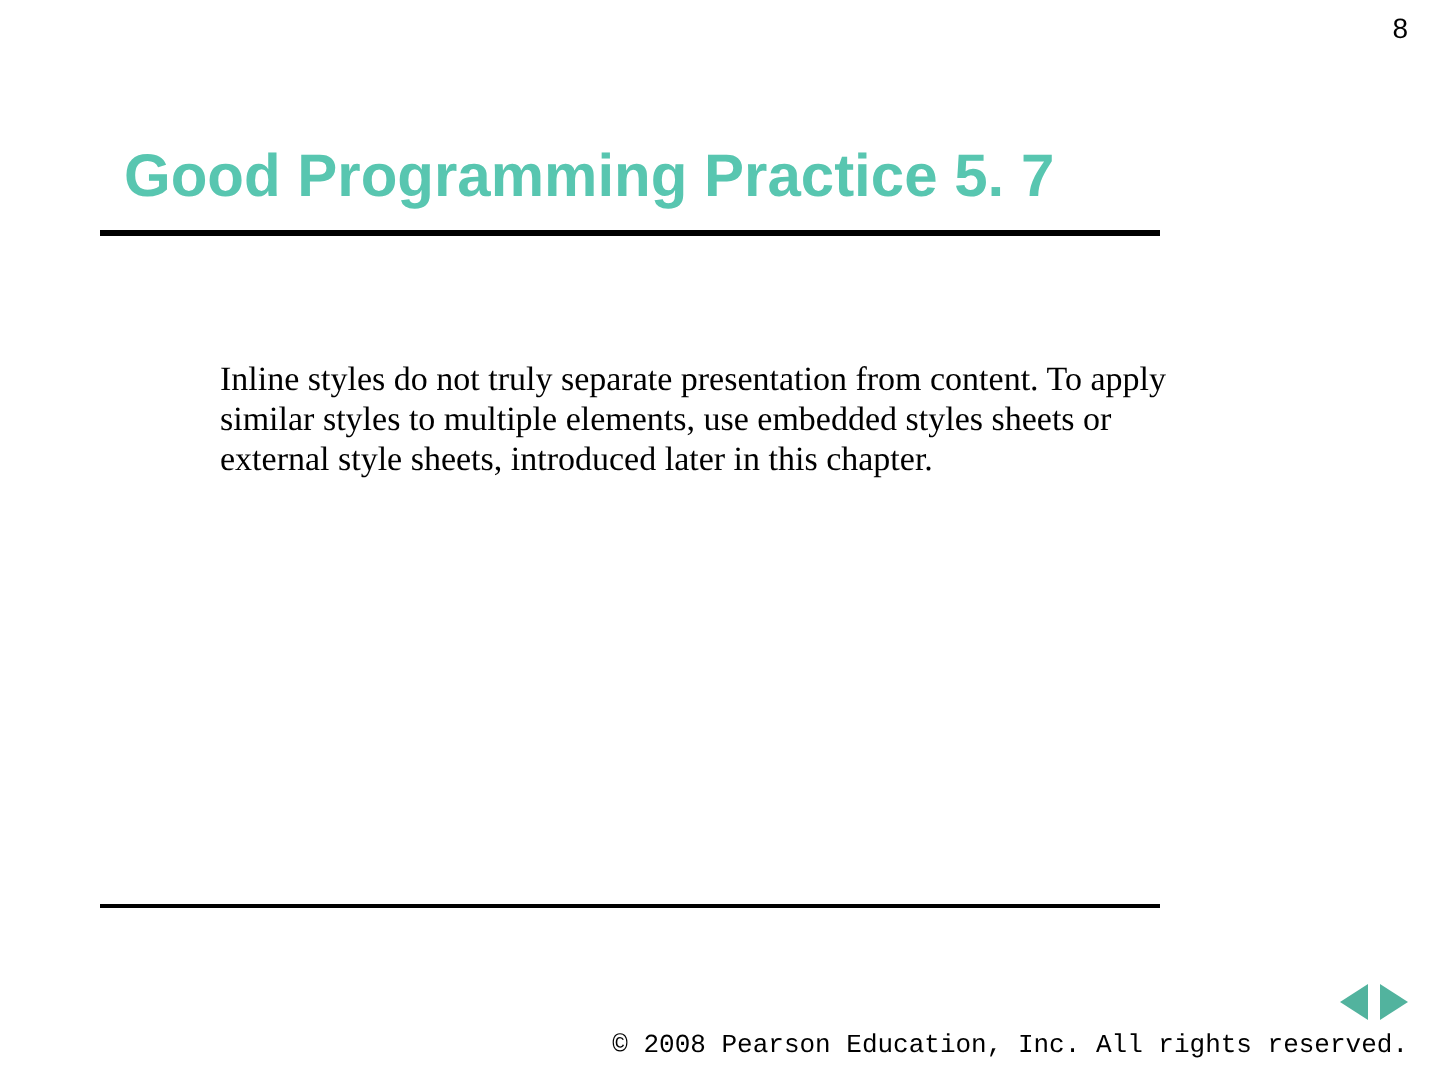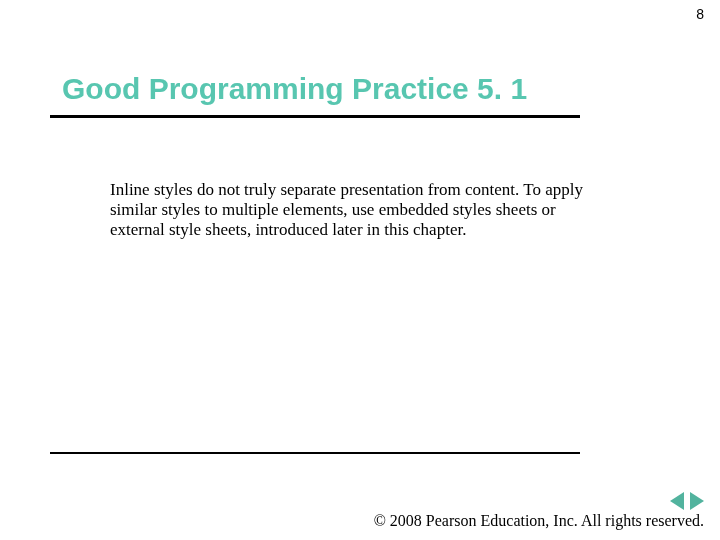--- a/index.html
+++ b/index.html
@@ -51,22 +51,22 @@
     top: 452px;
     left: 50px;
     width: 530px;
     height: 2px;
     background: #000;
   }
   .footer {
     position: absolute;
     bottom: 10px;
     right: 16px;
-    font-family: Liberation Serif, serif;
-    font-size: 16px;
+    font-family: Liberation Mono, monospace;
+    font-size: 13px;
     text-align: left;
   }
   .nav {
     position: absolute;
     bottom: 30px;
     right: 16px;
     display: flex;
     gap: 6px;
   }
   .nav-btn {
@@ -83,21 +83,21 @@
     border-top: 9px solid transparent;
     border-bottom: 9px solid transparent;
     border-left: 14px solid #52b39e;
   }
 </style>
 </head>
 <body>
 
 <div class="page-number">8</div>
 
-<div class="title">Good Programming Practice 5. 1</div>
+<div class="title">Good Programming Practice 5. 7</div>
 <div class="rule-top"></div>
 
 <div class="body-text">Inline styles do not truly separate presentation from content. To apply similar styles to multiple elements, use embedded styles sheets or external style sheets, introduced later in this chapter.</div>
 
 <div class="rule-bottom"></div>
 
 <div class="nav">
   <span class="nav-btn tri-left"></span>
   <span class="nav-btn tri-right"></span>
 </div>

